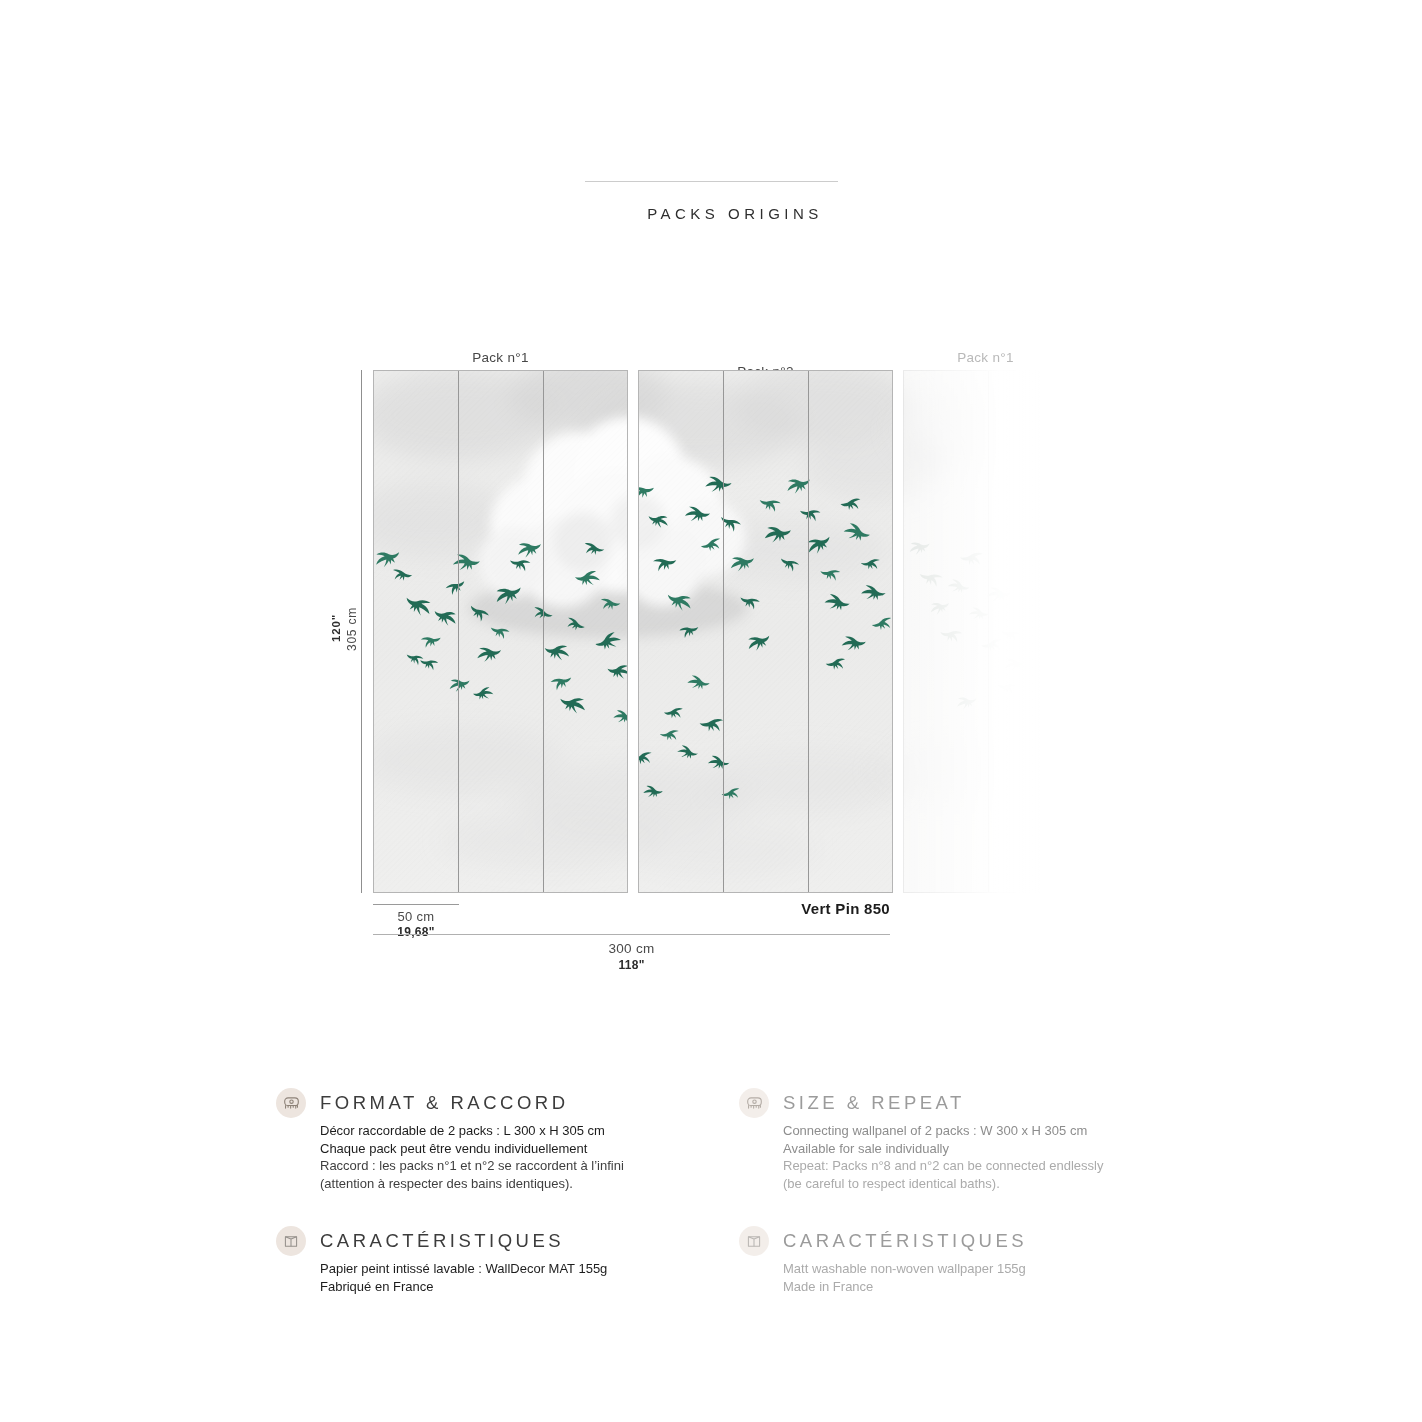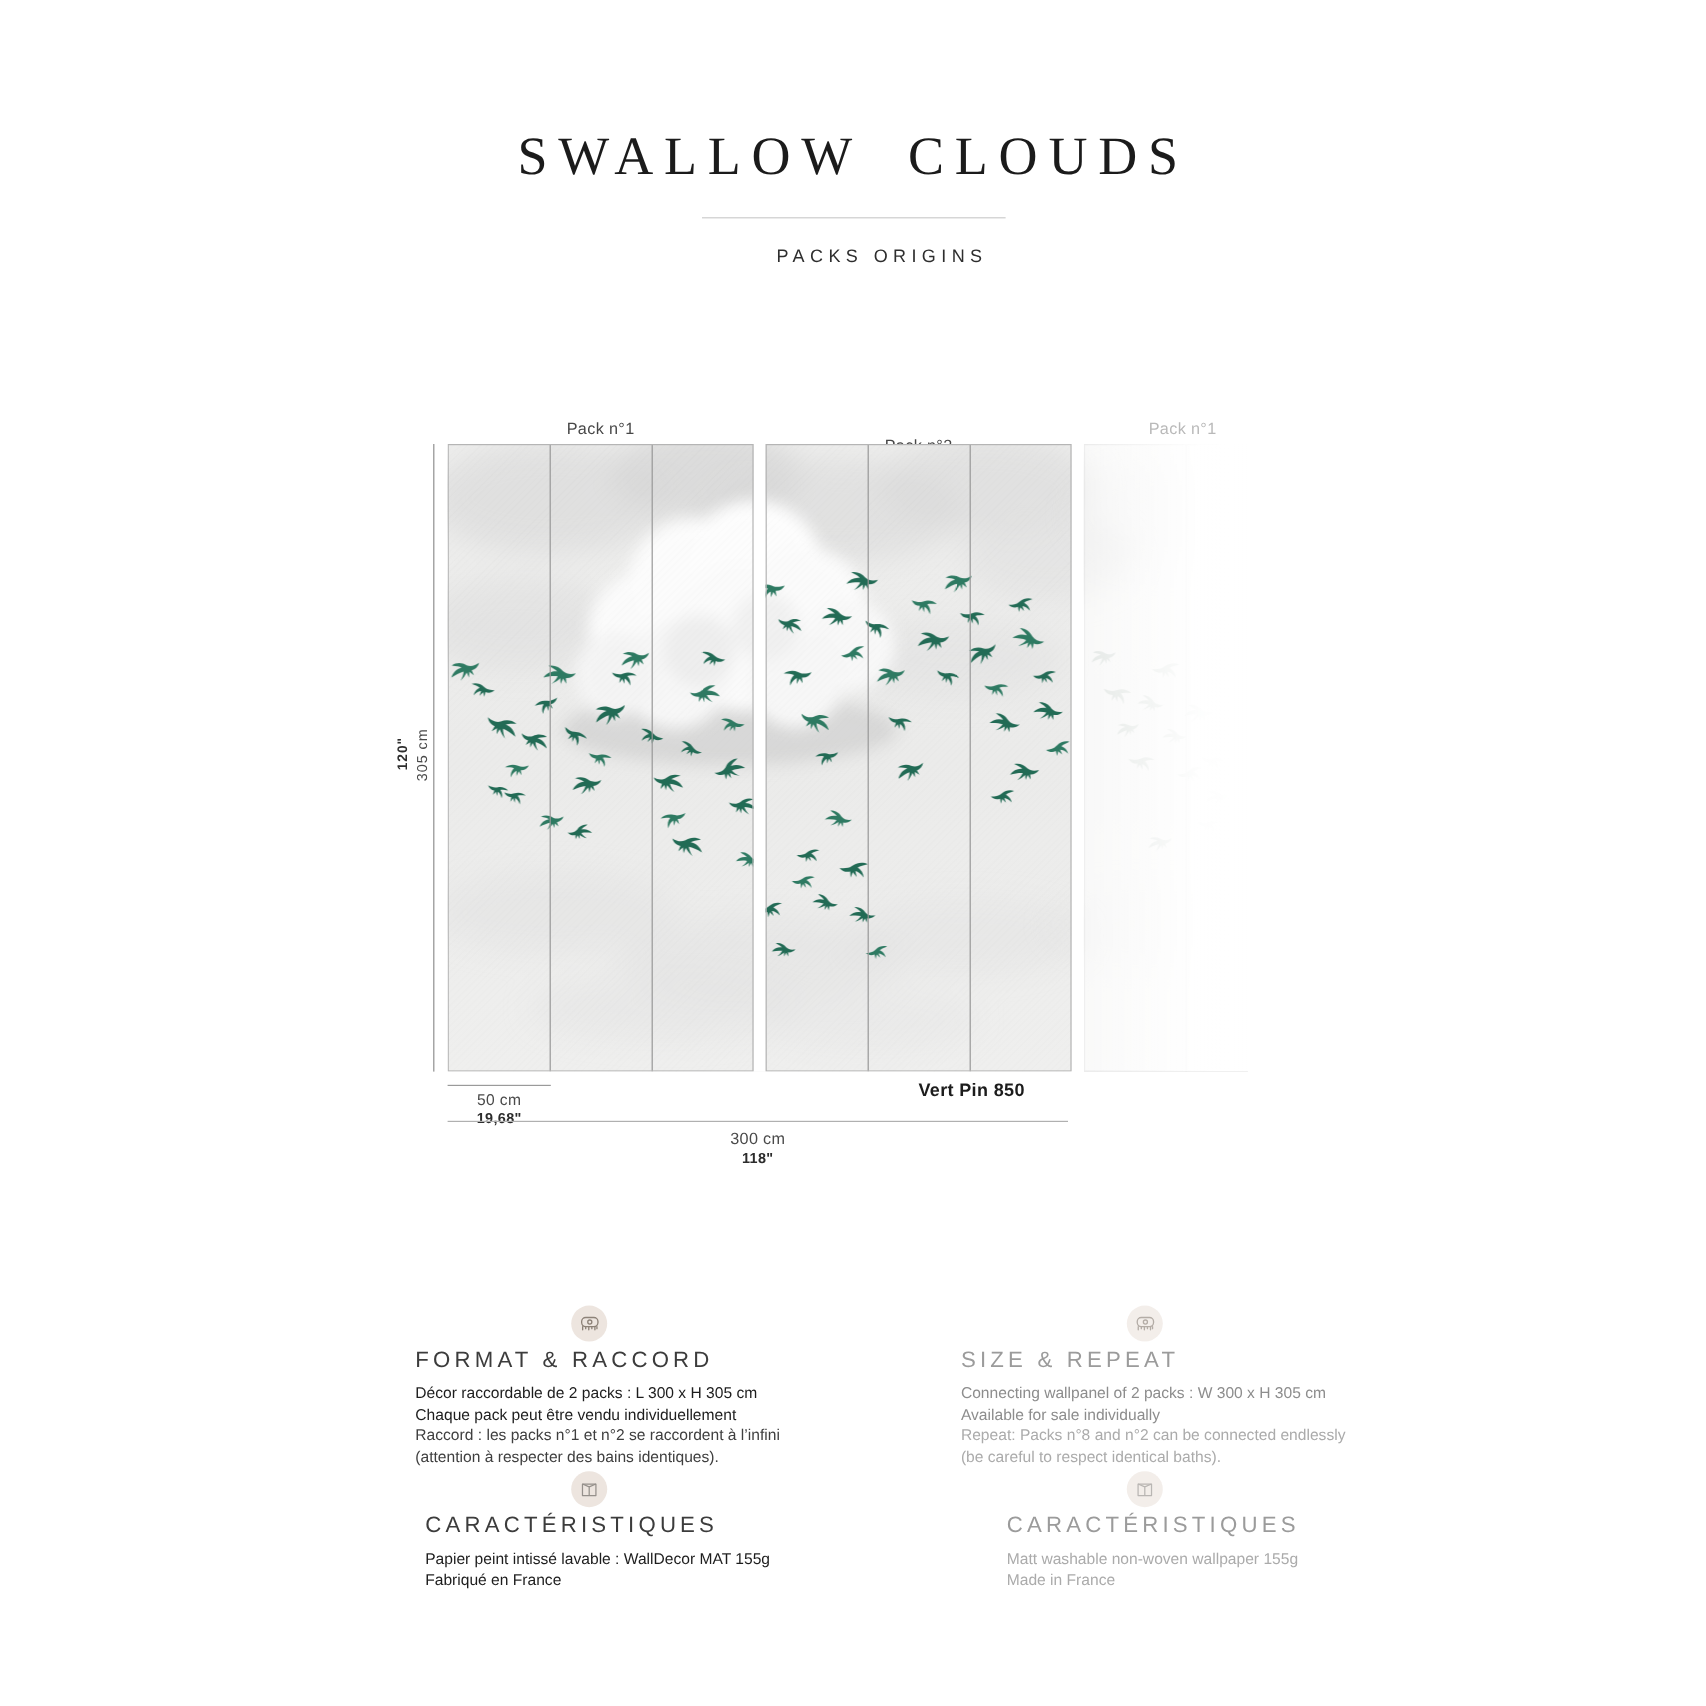--- a/index.html
+++ b/index.html
@@ -19,43 +19,42 @@
   .pack-label{position:absolute;top:350px;height:16px;text-align:center;
     font-size:13.5px;font-weight:500;color:#474747;letter-spacing:0.3px;}
   .pack-label.faded{color:#b9b9b9;}
   .dim-vline{position:absolute;left:361px;top:370px;width:1px;height:523px;background:#8f8f8f;}
   .vlabel{position:absolute;width:80px;text-align:center;transform:rotate(-90deg);
     white-space:nowrap;font-size:12px;color:#4a4a4a;letter-spacing:0.8px;}
   .vlabel.b{font-weight:700;color:#2e2e2e;font-size:11.5px;}
   .hline{position:absolute;height:1px;background:#a5a5a5;}
   .dim-text{position:absolute;text-align:center;font-size:13px;color:#4a4a4a;letter-spacing:0.3px;}
   .dim-text.b{font-weight:700;color:#2c2c2c;font-size:12px;}
-  .colorway{position:absolute;left:654px;top:900px;width:200px;text-align:right;
+  .colorway{position:absolute;left:690px;top:900px;width:200px;text-align:right;
     font-size:15px;font-weight:700;color:#1c1c1c;letter-spacing:0.3px;}
 
   
-  .info-block{position:absolute;display:flex;align-items:center;width:430px;flex-direction:column;}
+  .info-block{position:absolute;display:flex;align-items:flex-start;width:430px;}
   .info-icon{flex:0 0 auto;width:30px;height:30px;border-radius:50%;background:#ede5df;
     display:flex;align-items:center;justify-content:center;}
   .muted .info-icon{opacity:0.65;}
   .info-text{margin-left:14px;}
   .info-title{font-size:18.5px;font-weight:500;letter-spacing:3.5px;color:#3c3c3c;
     margin:4px 0 8px 0;white-space:nowrap;}
   .info-line{font-size:13px;line-height:17.6px;color:#3f3f3f;white-space:nowrap;}
   .info-line.b{font-weight:400;color:#1d1d1d;}
   .muted .info-title{color:#9b9b9b;}
   .muted .info-line{color:#ababab;font-weight:400;}
   .muted .info-line.b{color:#8d8d8d;font-weight:400;}
 </style>
 </head>
 <body>
 
 <div class="page">
 
-  <div class="page-title">SWALLOW CLOUDS</div>
   <div class="title-divider"></div>
   <div class="page-subtitle">PACKS ORIGINS</div>
 
   <div class="pack-label" style="left:373px;width:255px;">Pack n°1</div>
   <div class="pack-label" style="left:638px;width:255px;margin-top:14px;">Pack n°2</div>
   <div class="pack-label faded" style="left:903px;width:165px;">Pack n°1</div>
 
   <svg class="mural-svg" width="667" height="523" viewBox="0 0 667 523">
     <defs>
       <filter id="blur6" x="-40%" y="-40%" width="180%" height="180%">

